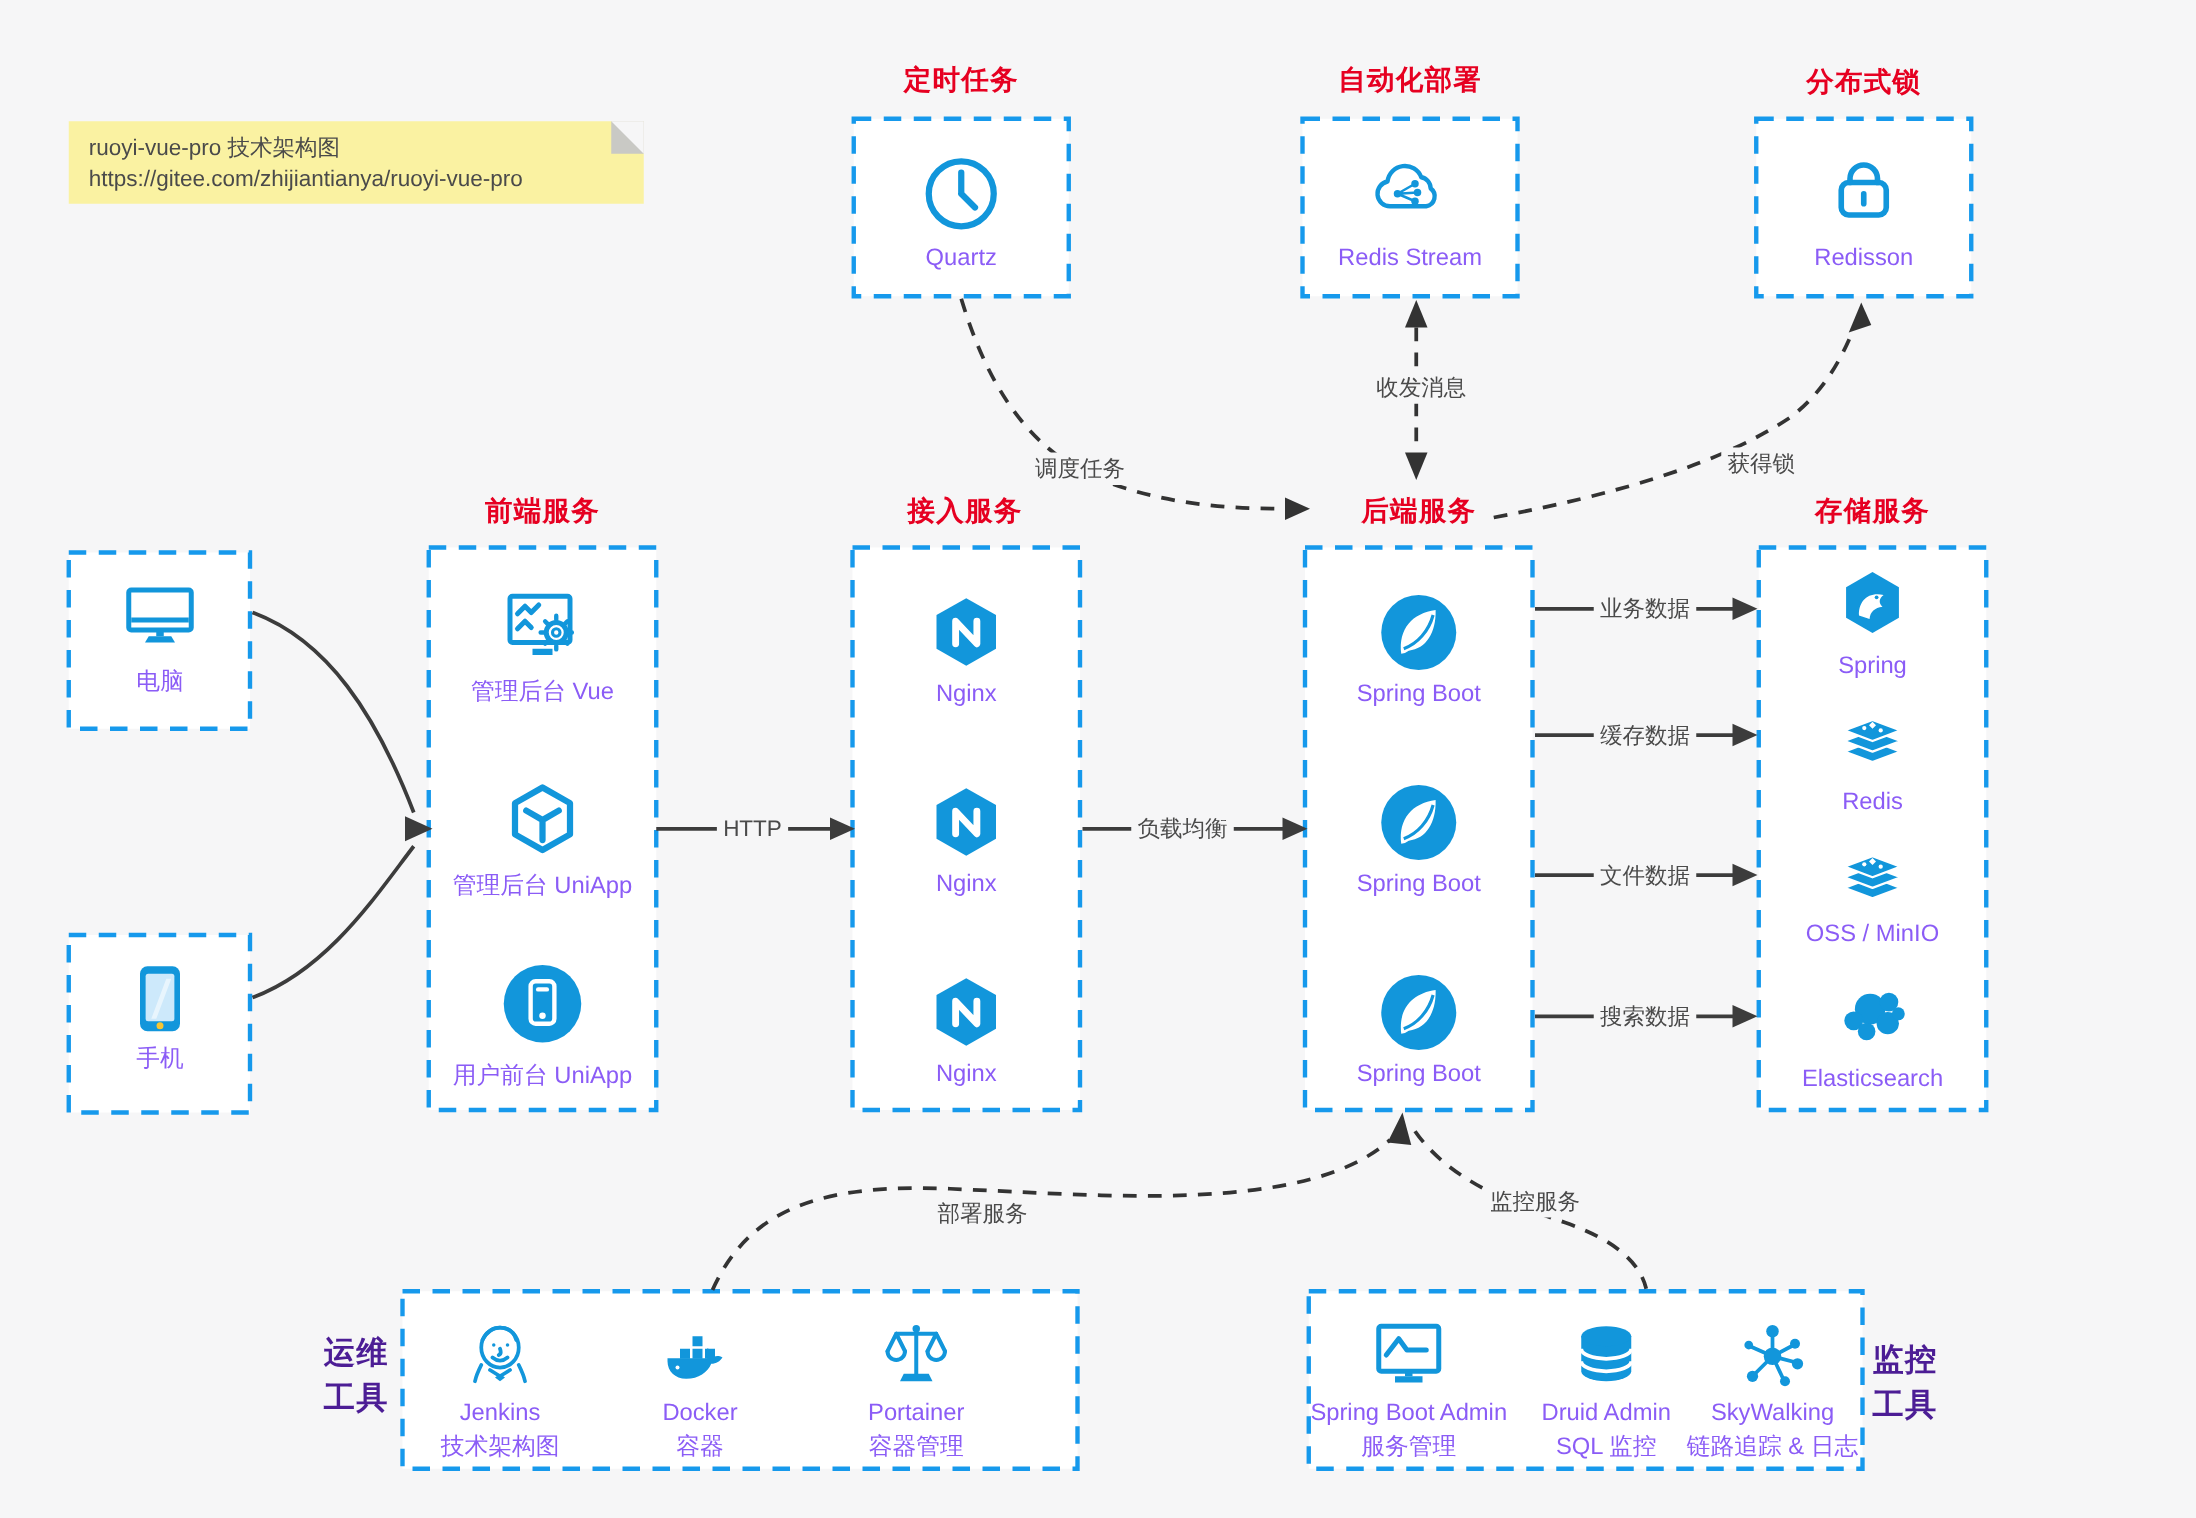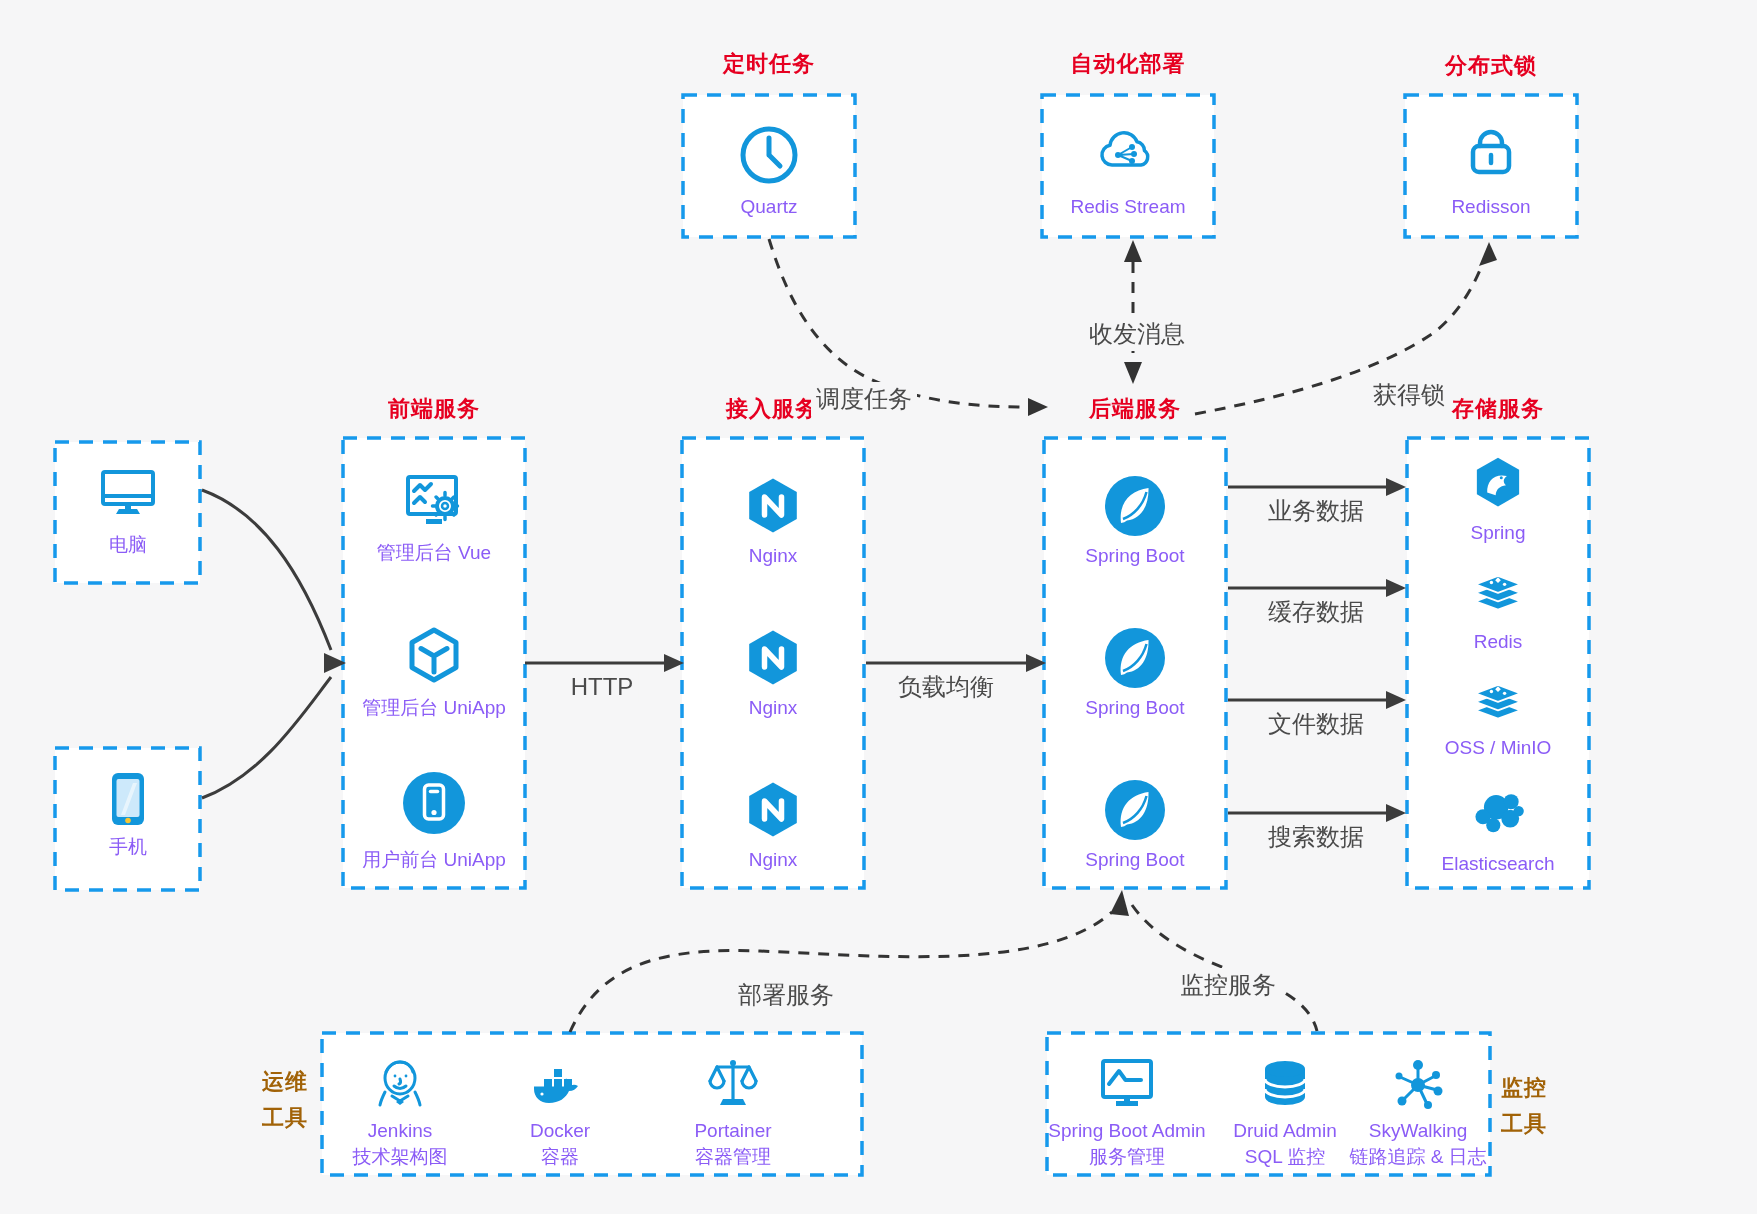--- a/index.html
+++ b/index.html
@@ -11,31 +11,31 @@
     color:#4a4a4a;
   }
   .canvas{position:absolute;inset:0;}
   svg.wires{position:absolute;left:0;top:0;width:1757px;height:1214px;}
   .sec-title{
     position:absolute;transform:translate(-50%,-50%);
     color:#e60021;font-weight:bold;font-size:22px;letter-spacing:1px;white-space:nowrap;
   }
   .side-title{
     position:absolute;transform:translate(-50%,-50%);
-    color:#a16207;font-weight:bold;font-size:22px;letter-spacing:1px;
+    color:#4c1d95;font-weight:bold;font-size:25px;letter-spacing:1px;
     text-align:center;line-height:36px;white-space:nowrap;
   }
   .node-label{
     position:absolute;transform:translate(-50%,-50%);
     font-size:19px;color:#8b5cf6;white-space:nowrap;text-align:center;
   }
   .edge-label{
     position:absolute;transform:translate(-50%,-50%);
-    font-size:24px;color:#4a4a4a;white-space:nowrap;
-    background:#f6f6f7;padding:1px 5px;margin-top:24px;
+    font-size:18px;color:#4a4a4a;white-space:nowrap;
+    background:#f6f6f7;padding:1px 5px;
   }
   .node-icon{position:absolute;transform:translate(-50%,-50%);}
   .note{
     position:absolute;left:55px;top:97px;width:460px;height:66px;
     background:#faf2a2;
     font-size:18px;line-height:25px;color:#4a4a4a;
     padding:9px 0 0 16px;box-sizing:border-box;
   }
   .note .fold{
     content:"";position:absolute;top:0;right:0;width:0;height:0;
@@ -270,20 +270,25 @@
   </g>
   <g fill="#333333">
     <polygon points="1048,407 1028,398 1028,416"></polygon>
     <polygon points="1133,240 1124,262 1142,262"></polygon>
     <polygon points="1133,384 1124,362 1142,362"></polygon>
     <polygon points="1489,242 1479,266 1497,260"></polygon>
     <polygon points="1122,890 1110,914 1129,916"></polygon>
   </g>
 </svg>
 
+<div class="note">
+  <span class="fold"></span>
+  <div>ruoyi-vue-pro 技术架构图</div>
+  <div>https://gitee.com/zhijiantianya/ruoyi-vue-pro</div>
+</div>
 
 <div class="sec-title" style="left:769px;top:64px">定时任务</div>
 <div class="sec-title" style="left:1128px;top:64px">自动化部署</div>
 <div class="sec-title" style="left:1491px;top:66px">分布式锁</div>
 <div class="sec-title" style="left:434px;top:409px">前端服务</div>
 <div class="sec-title" style="left:772px;top:409px">接入服务</div>
 <div class="sec-title" style="left:1135px;top:409px">后端服务</div>
 <div class="sec-title" style="left:1498px;top:409px">存储服务</div>
 <div class="side-title" style="left:285px;top:1100px">
   <div>运维</div>

